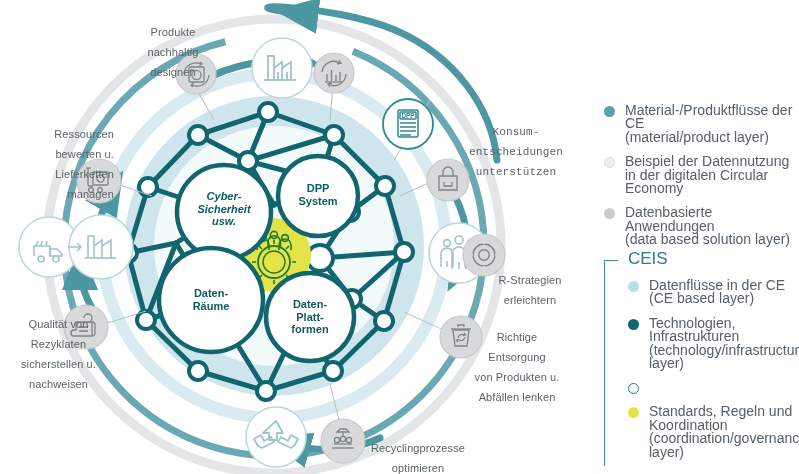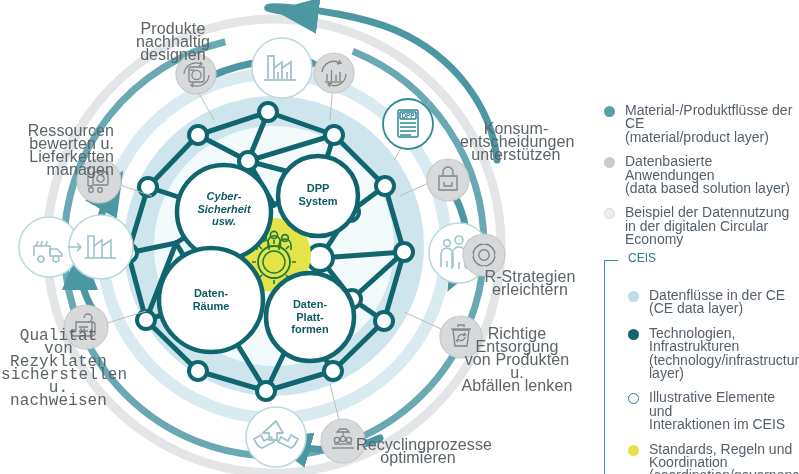--- a/index.html
+++ b/index.html
@@ -9,22 +9,22 @@
     font-family: "Liberation Sans", sans-serif;
     overflow: hidden;
   }
   #root { position: relative; width: 799px; height: 474px; }
 
   svg.canvas { position: absolute; left: 0; top: 0; }
 
   
   .outer-label {
     position: absolute;
-    font-size: 16px;
-    line-height: 13px;
+    font-size: 11px;
+    line-height: 20px;
     color: #5b6468;
     text-align: center;
     white-space: pre-line;
     letter-spacing: .1px;
   }
   .outer-label.left  { text-align: center; }
 
   
   .hub-label {
     position: absolute;
@@ -70,24 +70,24 @@
     padding-left: 14px;
   }
   .ceis-bracket {
     position: absolute;
     left: 0; top: 8px;
     width: 14px; bottom: 4px;
     border-left: 1.6px solid #3d93a0;
     border-top: 1.6px solid #3d93a0;
   }
   .ceis-title {
-    font-size: 12px;
+    font-size: 17px;
     color: #2c7c88;
     margin-left: 10px;
-    margin-bottom: 24px;
+    margin-bottom: 14px;
     line-height: 13px;
   }
   .ceis-rows { margin-left: 10px; }
   .swatch.hollow {
     background: #ffffff;
     border: 1.6px solid #1f7e8c;
   }
 </style>
 </head>
 <body>
@@ -383,83 +383,81 @@
 Räume</div>
   <div class="hub-label" style="left:270px; top:298px; width:80px;">Daten-
 Platt-
 formen</div>
 
   <div class="outer-label" style="left:118px; top:22px; width:110px;">Produkte
 nachhaltig
 designen</div>
 
 
-  <div class="outer-label" style="left:460px; top:122px; width:112px;">Konsum-
+  <div class="outer-label" style="left:460px; top:122px; width:112px;font-family:Liberation Mono, monospace;">Konsum-
 entscheidungen
 unterstützen</div>
 
   <div class="outer-label" style="left:478px; top:270px; width:104px;">R-Strategien
 erleichtern</div>
 
   <div class="outer-label" style="left:457px; top:327px; width:120px;">Richtige
 Entsorgung
 von Produkten u.
 Abfällen lenken</div>
 
   <div class="outer-label" style="left:356px; top:438px; width:124px;">Recyclingprozesse
 optimieren</div>
 
-  <div class="outer-label left" style="left:1px; top:330px; width:115px;font-family:Liberation Mono, monospace;">Qualität von
+  <div class="outer-label left" style="left:1px; top:314px; width:115px;">Qualität von
 Rezyklaten
 sicherstellen u.
 nachweisen</div>
 
   <div class="outer-label left" style="left:4px; top:124px; width:110px;text-align:right;">Ressourcen
 bewerten u.
 Lieferketten
 managen</div>
 
   <div class="legend">
     <div class="legend-row">
       <span class="swatch" style="background:#59a0ab"></span>
       <span class="legend-text">Material-/Produktflüsse der CE
 (material/product layer)</span>
     </div>
     <div class="legend-row">
-      <span class="swatch" style="background:#c9cbcc"></span>
-      <span class="legend-text">Datenbasierte Anwendungen
-(data based solution layer)</span>
-    </div>
-    <div class="legend-row">
       <span class="swatch" style="background:#eceeef; border:1px solid #d7d9da"></span>
       <span class="legend-text">Beispiel der Datennutzung
 in der digitalen Circular
 Economy</span>
+    </div>
+    <div class="legend-row">
+      <span class="swatch" style="background:#c9cbcc"></span>
+      <span class="legend-text">Datenbasierte Anwendungen
+(data based solution layer)</span>
     </div>
   </div>
 
   <div class="ceis-block">
     <div class="ceis-bracket"></div>
     <div class="ceis-title">CEIS</div>
     <div class="ceis-rows">
       <div class="legend-row">
         <span class="swatch" style="background:#bcdde6"></span>
         <span class="legend-text">Datenflüsse in der CE
-(CE data layer)</span>
+(CE based layer)</span>
       </div>
       <div class="legend-row">
         <span class="swatch" style="background:#11656f"></span>
         <span class="legend-text">Technologien, Infrastrukturen
 (technology/infrastructure
 layer)</span>
       </div>
       <div class="legend-row">
         <span class="swatch hollow"></span>
-        <span class="legend-text">Illustrative Elemente und
-Interaktionen im CEIS</span>
       </div>
       <div class="legend-row">
         <span class="swatch" style="background:#e4e449"></span>
         <span class="legend-text">Standards, Regeln und
 Koordination
 (coordination/governance
 layer)</span>
       </div>
     </div>
   </div>

